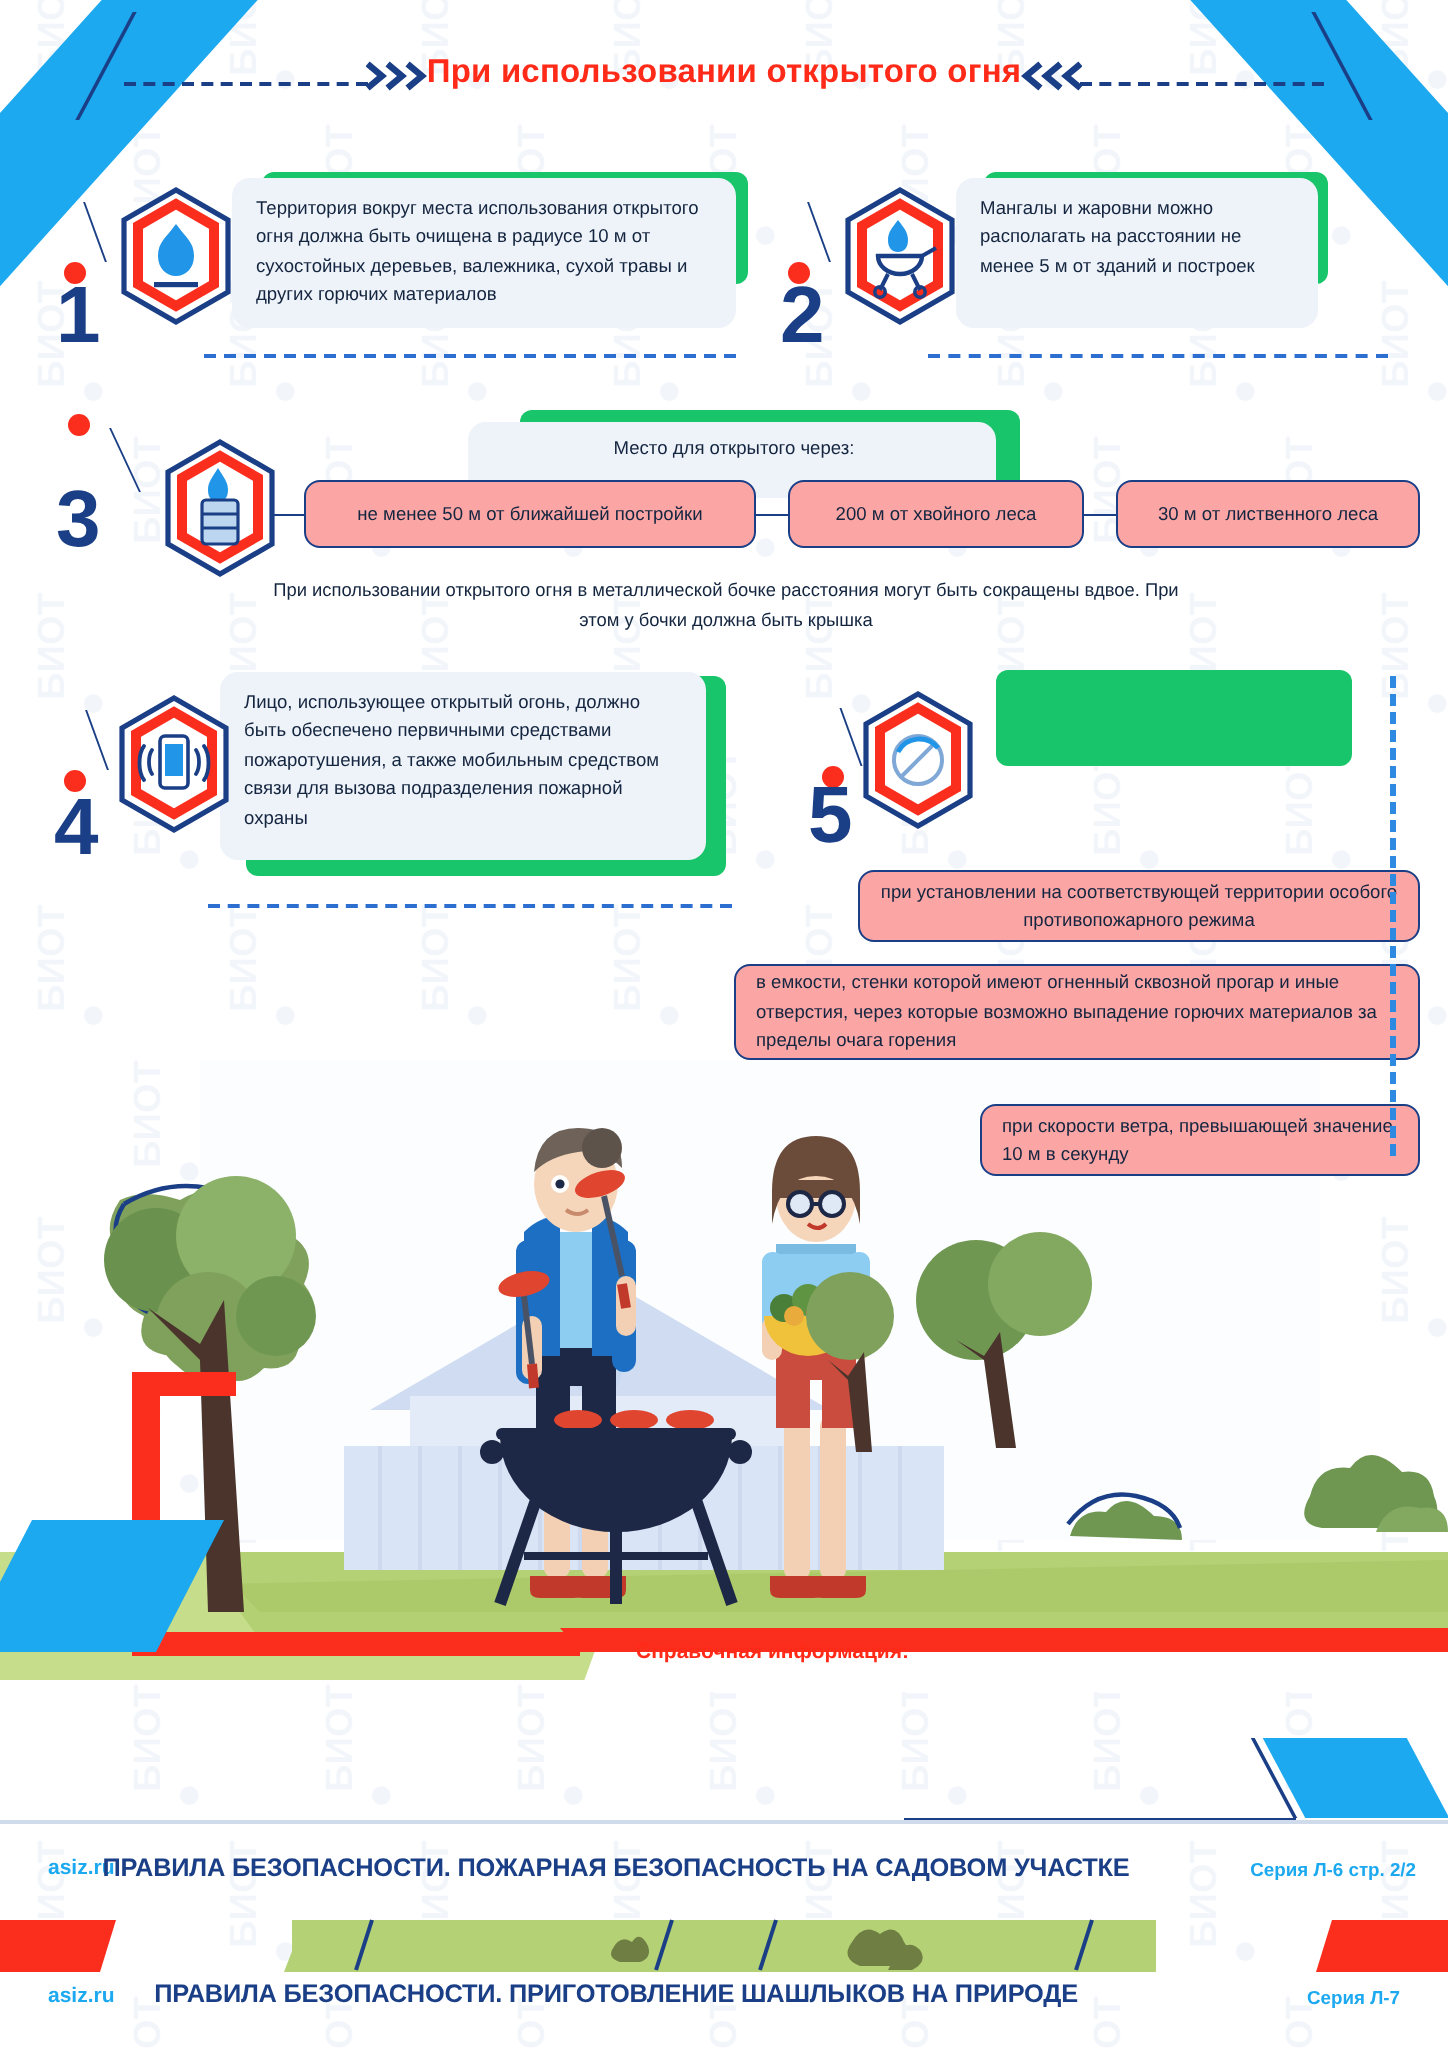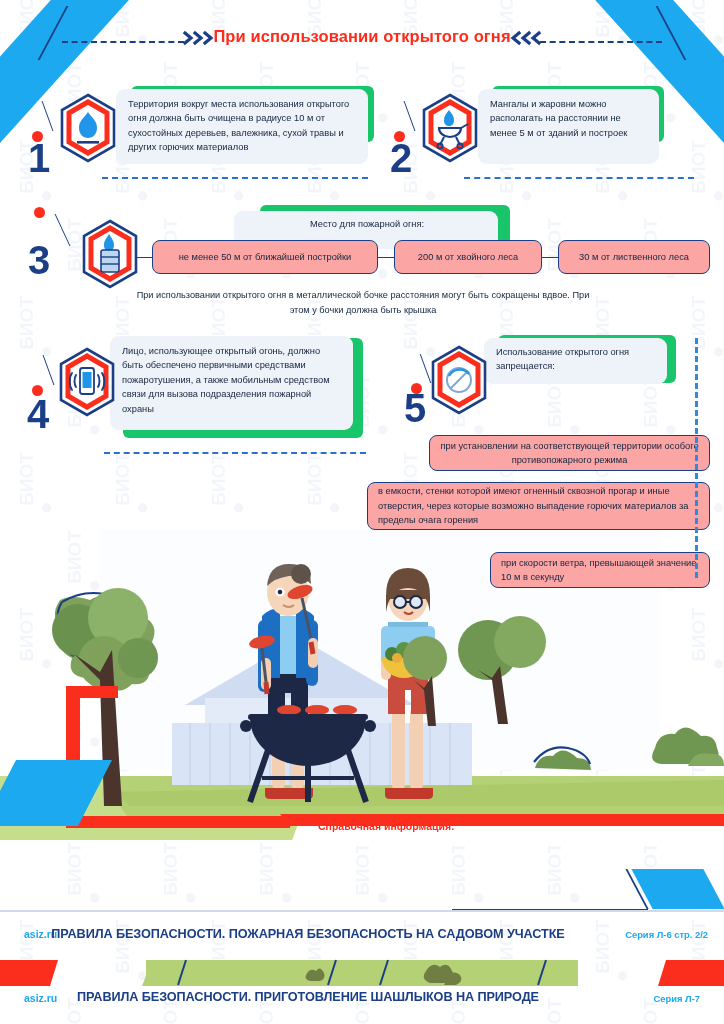--- a/index.html
+++ b/index.html
@@ -371,21 +371,21 @@
         <line x1="43" y1="35" x2="50" y2="31" stroke="#1b3f86" stroke-width="2"></line>
       </svg>
     </div>
     <div class="dot" style="left:394px; top:131px;"></div>
     <div class="leader" style="left:409px; top:101px; height:30px; transform:skewX(20deg);"></div>
     <div class="num" style="left:390px; top:138px;">2</div>
     <div class="divider-dash" style="left:464px; top:177px; width:230px;"></div>
 
     <div class="green-tab" style="left:260px; top:205px; width:250px; height:42px;"></div>
     <div class="card" style="left:234px; top:211px; width:264px; height:38px;">
-      <div class="txt" style="text-align:center; padding-top:6px;">Место для пожарной огня:</div>
+      <div class="txt" style="text-align:center; padding-top:6px;">Место для открытого через:</div>
     </div>
     <div class="hexwrap" style="left:78px; top:219px;">
       <svg viewBox="0 0 64 70">
         <path d="M32 2 L58 17 L58 53 L32 68 L6 53 L6 17 Z" fill="#fff" stroke="#1b3f86" stroke-width="2.6"></path>
         <path d="M32 9 L51 20 L51 49 L32 60 L13 49 L13 20 Z" fill="none" stroke="#fb2e1e" stroke-width="5"></path>
         <path d="M31 15 c3 5 5 7 5 11 c0 4-2 6-5 6 c-3 0-5-2-5-6 c0-4 2-6 5-11 z" fill="#2196e8"></path>
         <rect x="23" y="31" width="18" height="22" rx="2" fill="#bcd6ef" stroke="#1b3f86" stroke-width="1.6"></rect>
         <line x1="23" y1="38" x2="41" y2="38" stroke="#1b3f86" stroke-width="1.4"></line>
         <line x1="23" y1="45" x2="41" y2="45" stroke="#1b3f86" stroke-width="1.4"></line>
       </svg>
@@ -426,23 +426,20 @@
             <path d="M47 26 c3 4 3 13 0 17"></path>
         </g>
       </svg>
     </div>
     <div class="dot" style="left:32px; top:385px;"></div>
     <div class="leader" style="left:48px; top:355px; height:30px; transform:skewX(20deg);"></div>
     <div class="num" style="left:27px; top:394px;">4</div>
     <div class="divider-dash" style="left:104px; top:452px; width:262px;"></div>
 
     <div class="green-tab" style="left:498px; top:335px; width:178px; height:48px;"></div>
-    <div class="card" style="left:484px; top:338px; width:183px; height:46px;">
-      <div class="txt" style="padding-top:7px;">Использование открытого огня запрещается:</div>
-    </div>
     <div class="hexwrap" style="left:427px; top:345px;">
       <svg viewBox="0 0 64 70">
         <path d="M32 2 L58 17 L58 53 L32 68 L6 53 L6 17 Z" fill="#fff" stroke="#1b3f86" stroke-width="2.6"></path>
         <path d="M32 9 L51 20 L51 49 L32 60 L13 49 L13 20 Z" fill="none" stroke="#fb2e1e" stroke-width="5"></path>
         <circle cx="32" cy="35" r="12" fill="none" stroke="#7fa8d6" stroke-width="2"></circle>
         <path d="M23 44 L41 26" stroke="#7fa8d6" stroke-width="2"></path>
         <path d="M22 31 a12 12 0 0 1 20 -2" fill="none" stroke="#2196e8" stroke-width="2.4"></path>
       </svg>
     </div>
     <div class="dot" style="left:411px; top:383px;"></div>

